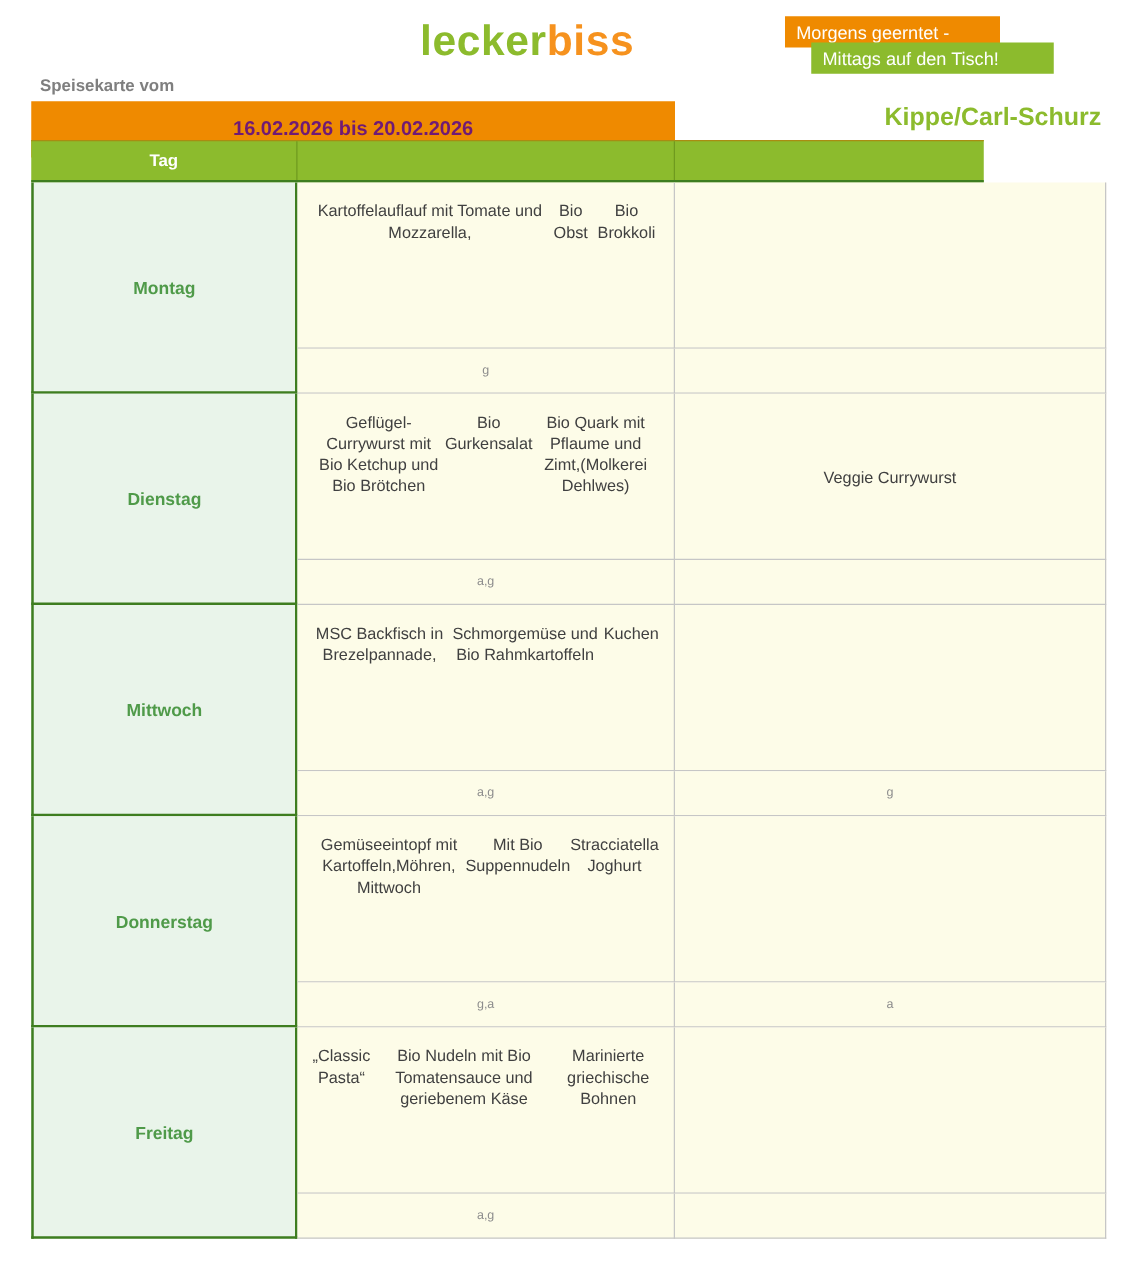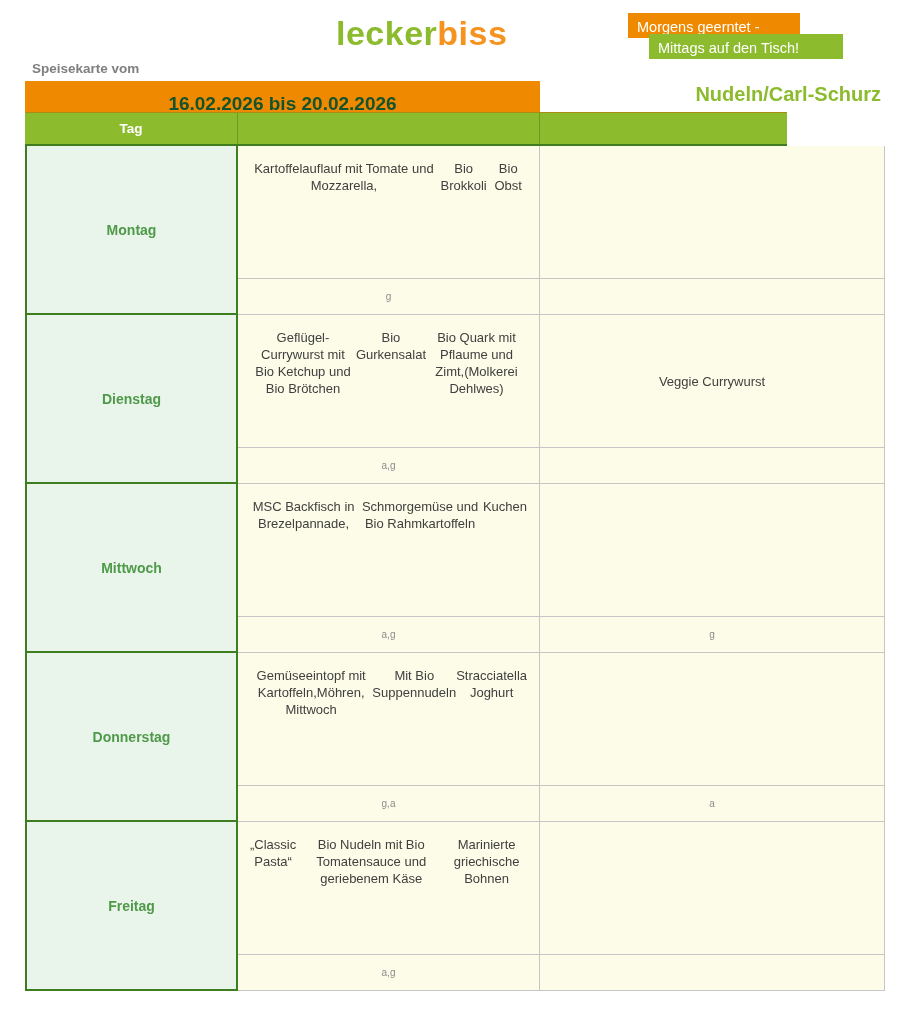--- a/index.html
+++ b/index.html
@@ -11,21 +11,21 @@
   .logo .part1{color:#8CBB2D;text-align:center;}
   .logo .part2{color:#F6921E;}
 
   .badge{position:absolute;color:#fff;font-size:14.5px;padding:6px 9px 3px 9px;white-space:nowrap;}
   .badge-orange{left:628px;top:13px;width:154px;background:#EF8A00;}
   .badge-green{left:649px;top:34px;width:176px;background:#8CBB2D;}
 
   .menu-label{position:absolute;left:32px;top:61px;font-size:13.5px;font-weight:bold;color:#7F7F7F;}
 
   .date-bar{position:absolute;left:25px;top:81px;width:515px;height:45px;background:#EF8A00;
-            color:#14532d;font-size:19px;font-weight:bold;display:flex;align-items:center;justify-content:center;}
+            color:#701a75;font-size:16px;font-weight:bold;display:flex;align-items:center;justify-content:center;}
   .location{position:absolute;left:540px;top:83px;width:341px;text-align:right;
             font-size:20px;font-weight:bold;color:#8CBB2D;}
 
   
   .menu-table{position:absolute;left:25px;top:112px;width:762px;}
   .head-row{display:grid;grid-template-columns:213px 302px 345px;height:31px;
             background:#8CBB2D;border-bottom:2px solid #3E7D20;border-top:1px solid #a98c12;}
   .head-cell{display:flex;align-items:center;justify-content:center;color:#fff;
              font-size:13.5px;font-weight:bold;border-right:1px solid #6F9A1F;}
   .head-cell:last-child{border-right:none;}
@@ -57,36 +57,36 @@
 <div class="page">
 
   <div class="logo"><span class="part1">lecker</span><span class="part2">biss</span></div>
 
   <div class="badge badge-orange">Morgens geerntet -</div>
   <div class="badge badge-green">Mittags auf den Tisch!</div>
 
   <div class="menu-label">Speisekarte vom</div>
 
   <div class="date-bar">16.02.2026 bis 20.02.2026</div>
-  <div class="location">Nudeln/Carl-Schurz</div>
+  <div class="location">Kippe/Carl-Schurz</div>
 
   <div class="menu-table">
 
     <div class="head-row">
       <div class="head-cell">Tag</div>
       <div class="head-cell"></div>
       <div class="head-cell"></div>
     </div>
 
     <div class="day-row">
       <div class="day-cell">Montag</div>
       <div class="meal-cell">
         <div class="meal-line">Kartoffelauflauf mit Tomate und Mozzarella,</div>
+        <div class="meal-line">Bio Obst</div>
         <div class="meal-line">Bio Brokkoli</div>
-        <div class="meal-line">Bio Obst</div>
       </div>
       <div class="alt-cell"></div>
       <div class="allergen-cell">g</div>
       <div class="alt-allergen-cell"></div>
     </div>
 
     <div class="day-row">
       <div class="day-cell">Dienstag</div>
       <div class="meal-cell">
         <div class="meal-line">Geflügel-Currywurst mit Bio Ketchup und Bio Brötchen</div>

